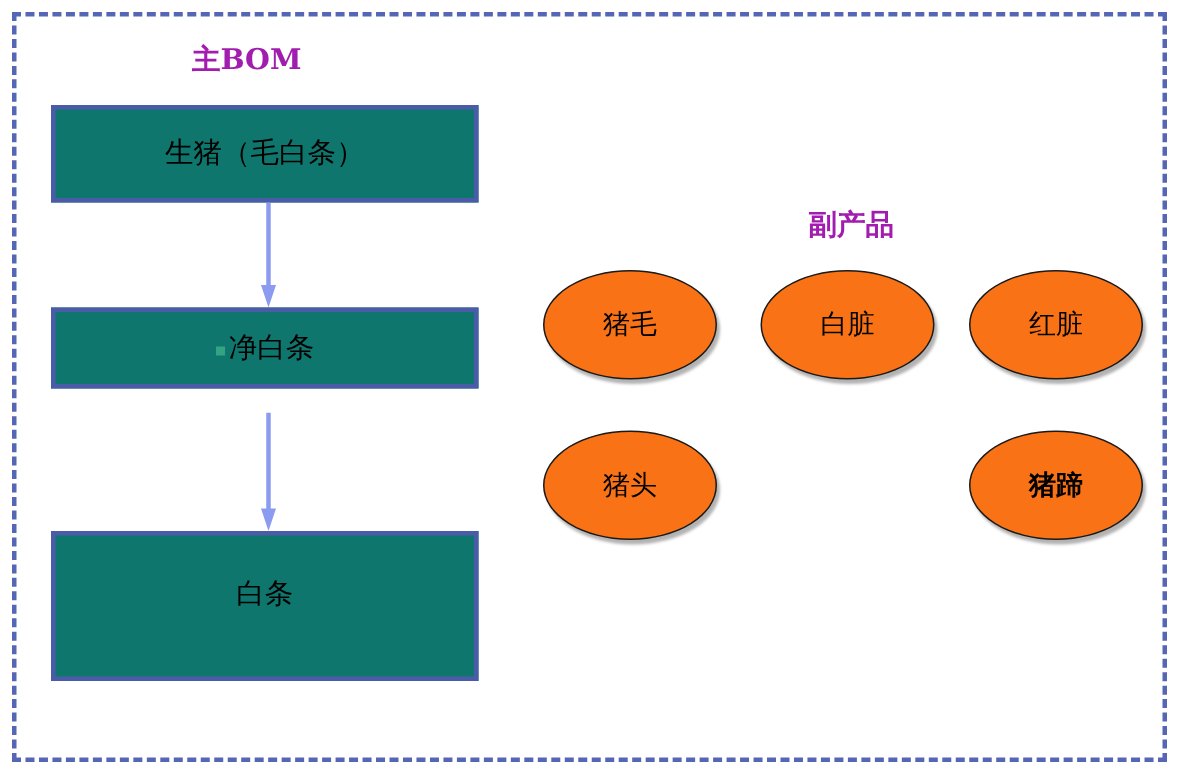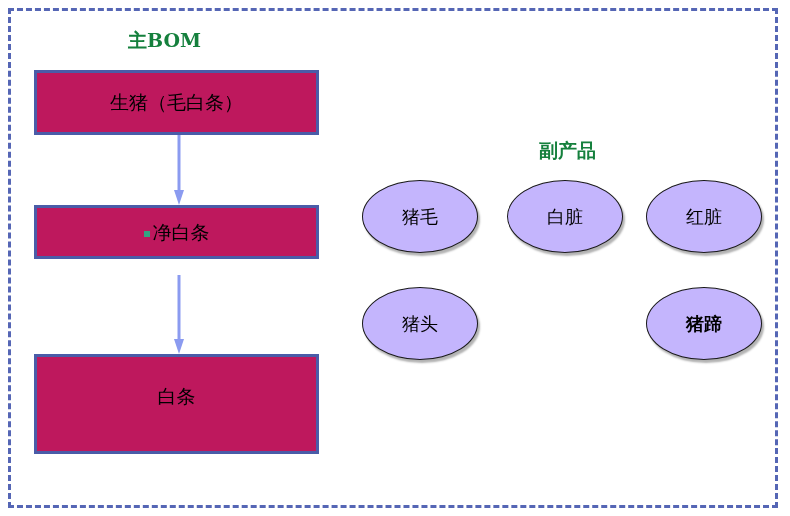--- a/index.html
+++ b/index.html
@@ -30,34 +30,34 @@
     border: 3px dashed #5566b5;
     box-sizing: border-box;
     background: transparent;
   }
 
   
   .section-title {
     position: absolute;
     font-weight: bold;
     font-size: 19px;
-    color: #15803d;
+    color: #a21caf;
     white-space: nowrap;
     letter-spacing: 0px;
     line-height: 1;
   }
   #title-main-bom { left: 128px; top: 31px; }
   #title-byproducts { left: 519px; top: 141px; margin-left: 20px; }
 
   
   .proc-box {
     position: absolute;
     left: 34px;
     width: 285px;
-    background: #be185d;
+    background: #0f766e;
     border: 3px solid #4a5ca8;
     box-sizing: border-box;
     display: flex;
     align-items: center;
     justify-content: center;
   }
   #box-live-pig   { top: 70px;  height: 65px; }
   #box-clean-carcass { top: 205px; height: 54px; }
   #box-carcass    { top: 354px; height: 100px; }
 
@@ -92,21 +92,21 @@
   }
   #arrow-1 { top: 135px; height: 70px; }
   #arrow-2 { top: 275px; height: 79px; }
 
   
   .ellipse {
     position: absolute;
     width: 116px;
     height: 73px;
     border-radius: 50%;
-    background: #c4b5fd;
+    background: #f97316;
     border: 1.5px solid #1a1a1a;
     box-sizing: border-box;
     display: flex;
     align-items: center;
     justify-content: center;
     box-shadow: 2px 3px 2px rgba(0,0,0,0.30);
   }
   .ellipse-label {
     font-size: 18px;
     color: #000000;

